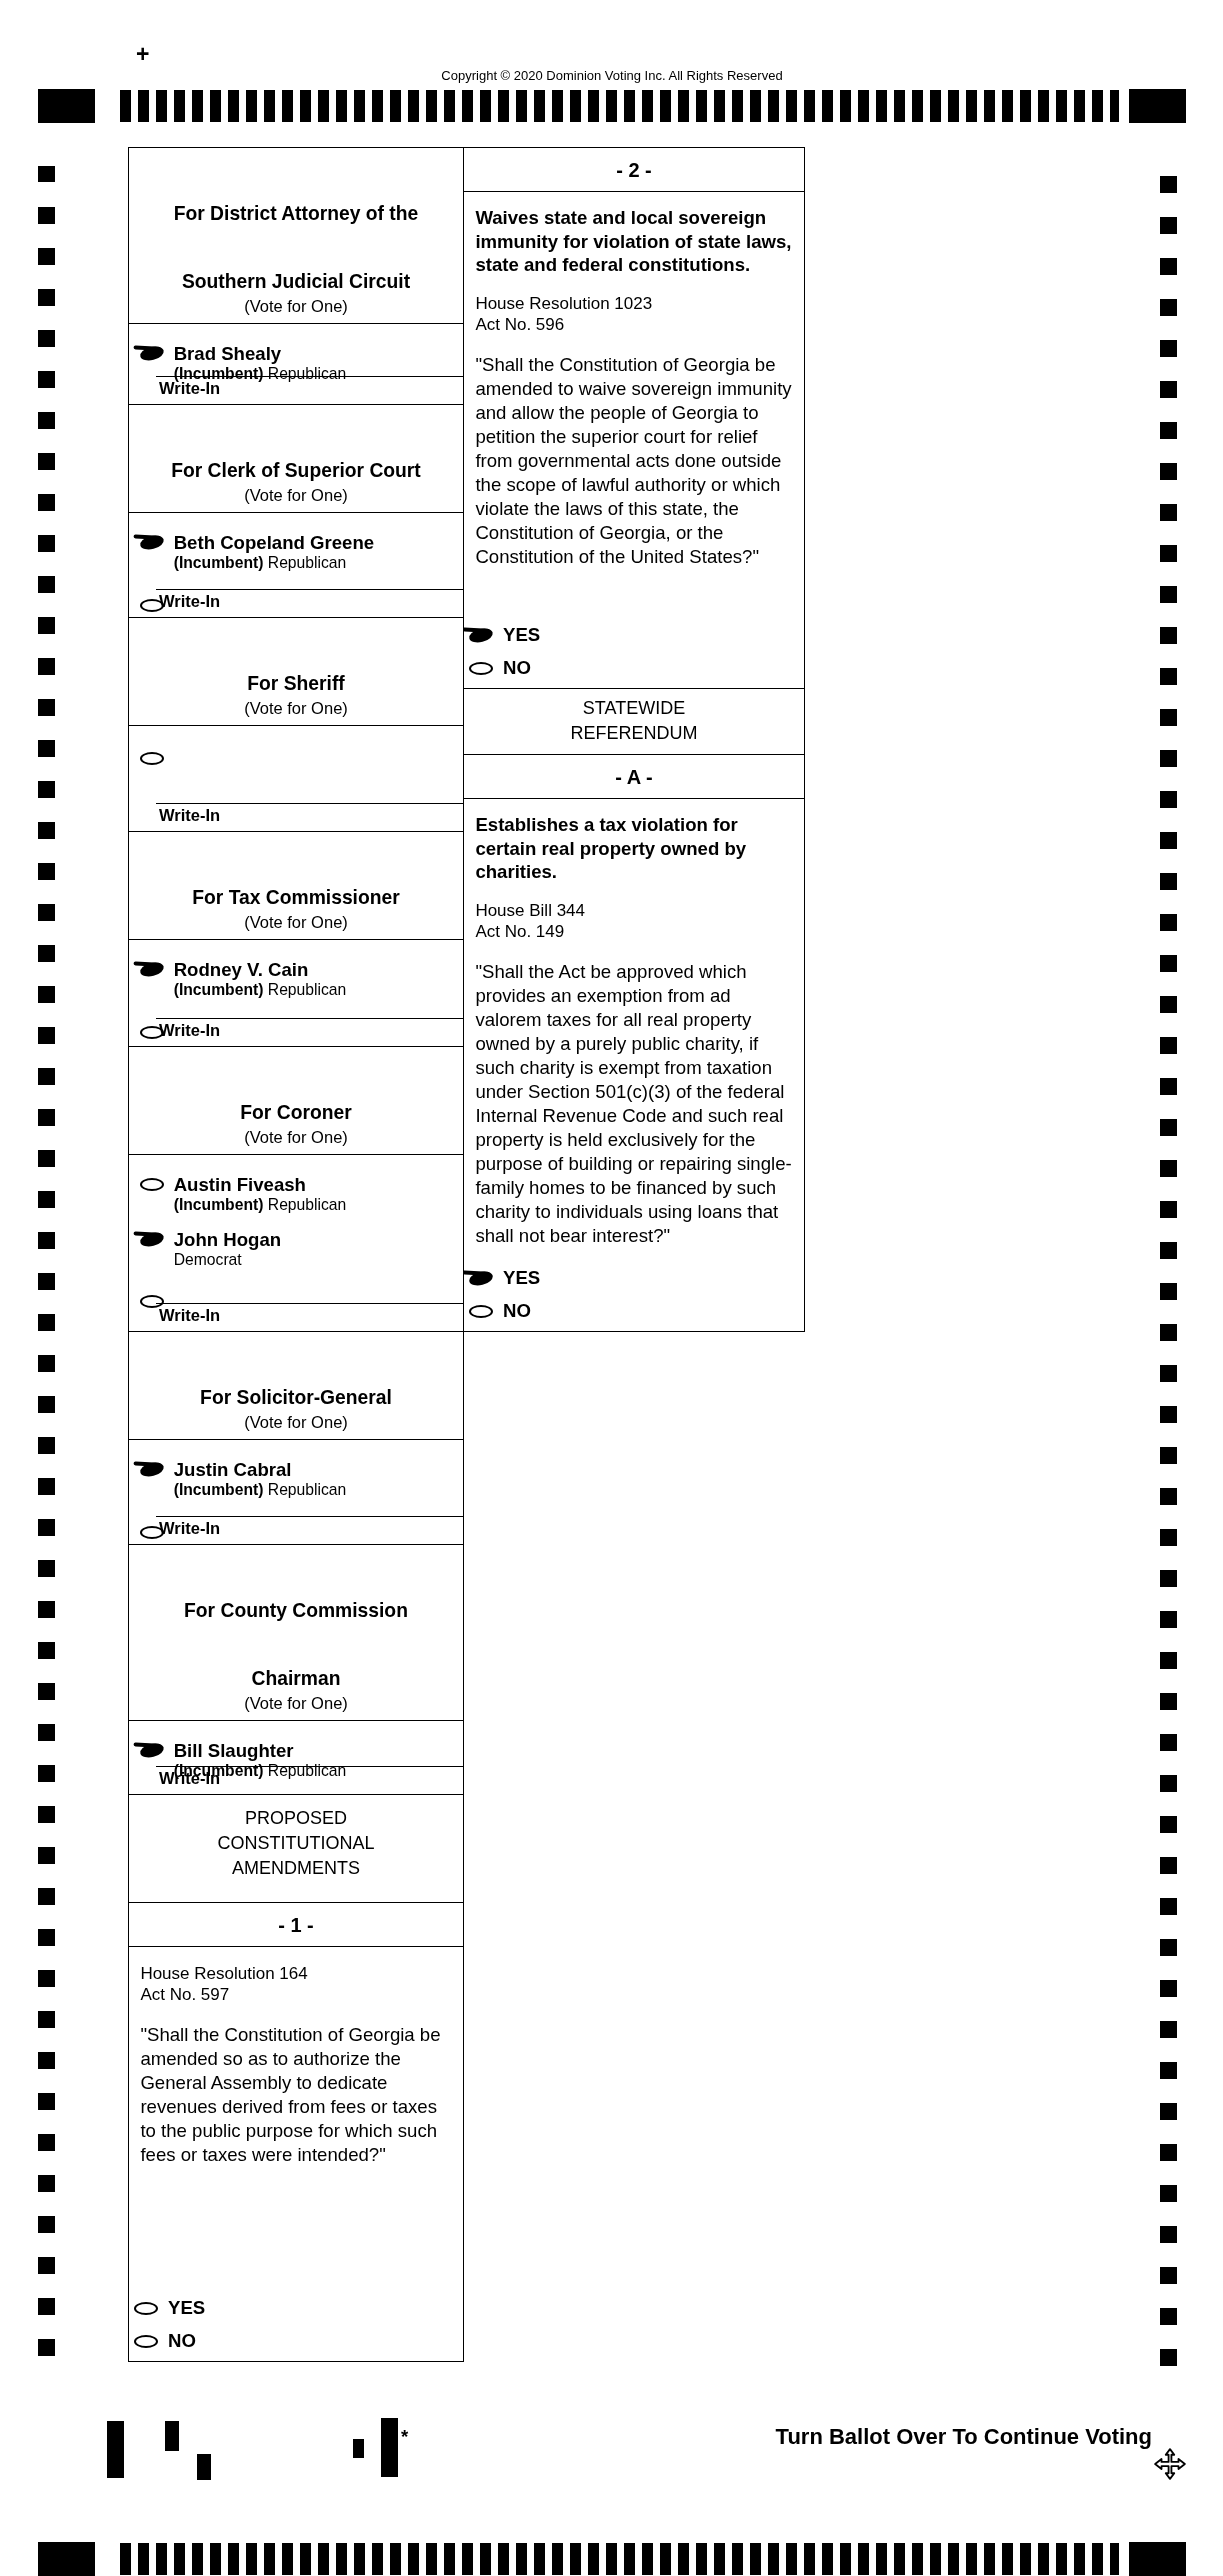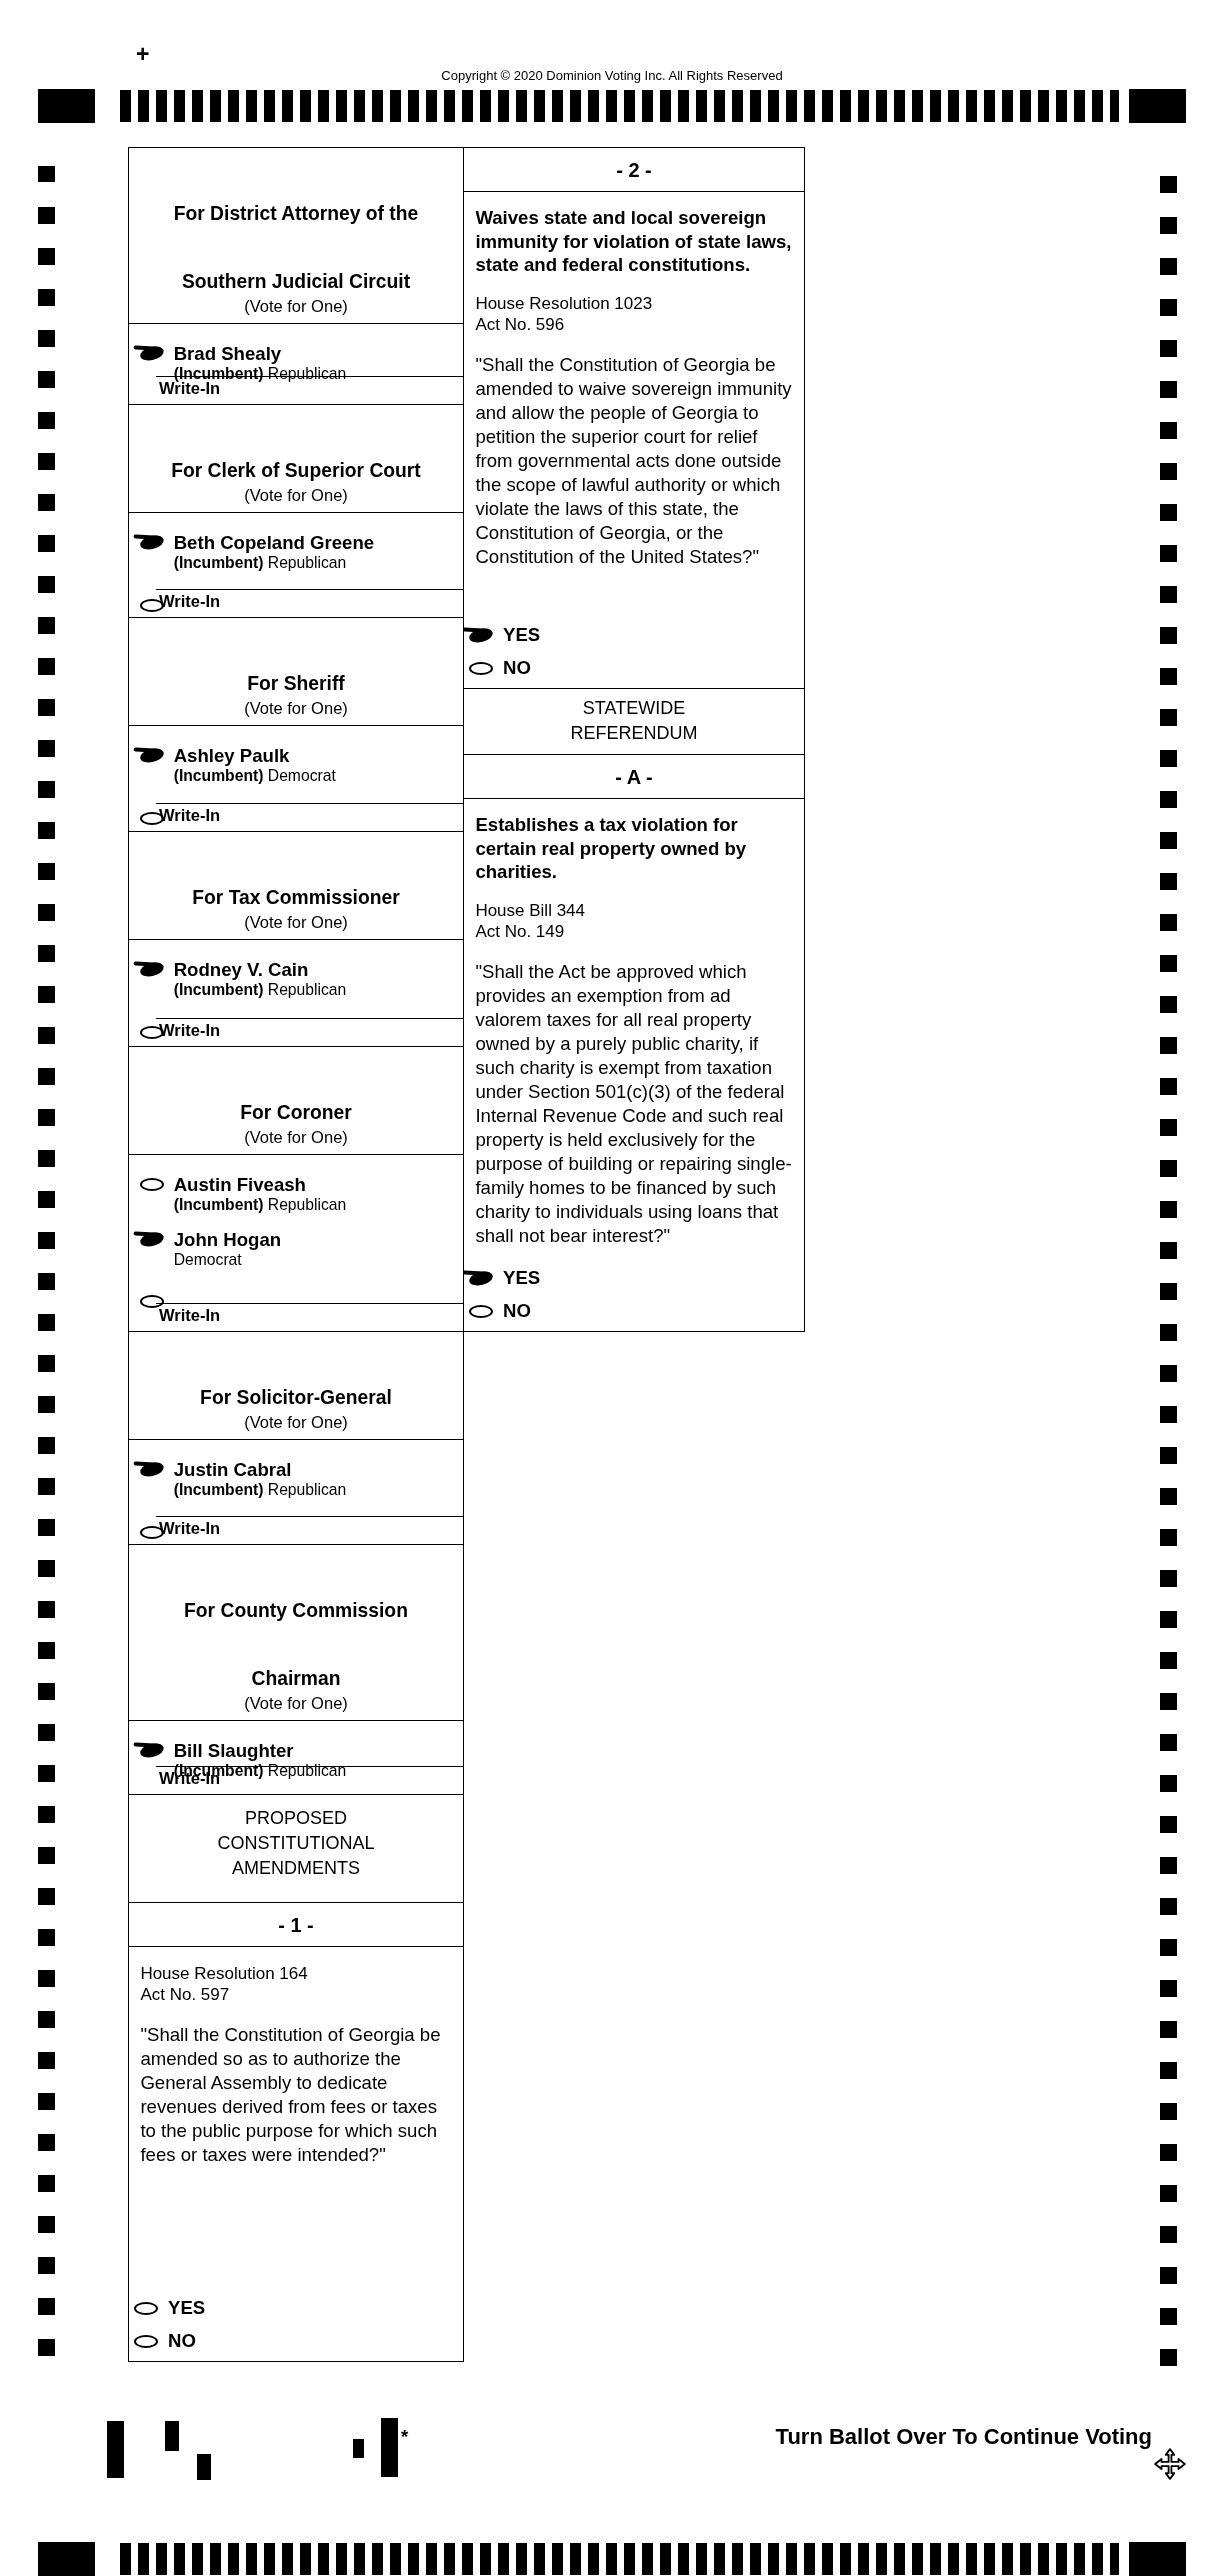--- a/index.html
+++ b/index.html
@@ -126,27 +126,20 @@
       </div>
     </section>
 
     <section class="sec" style="height:214px">
       <div class="c-head">
         <div class="c-title">
           <div>For Sheriff</div>
         </div>
         <div class="c-vote">(Vote for One)</div>
       </div>
-      <div class="cand-row">
-        <span class="oval" data-state="filled"></span>
-        <div class="cand-text">
-          <div class="cand-name">Ashley Paulk</div>
-          <div class="cand-detail"><b>(Incumbent)</b> <span>Democrat</span></div>
-        </div>
-      </div>
       <div class="solo-row"><span class="oval"></span></div>
       <div class="writein">
         <div class="writein-line"></div>
         <div class="writein-label">Write-In</div>
       </div>
     </section>
 
     <section class="sec" style="height:215px">
       <div class="c-head">
         <div class="c-title">

